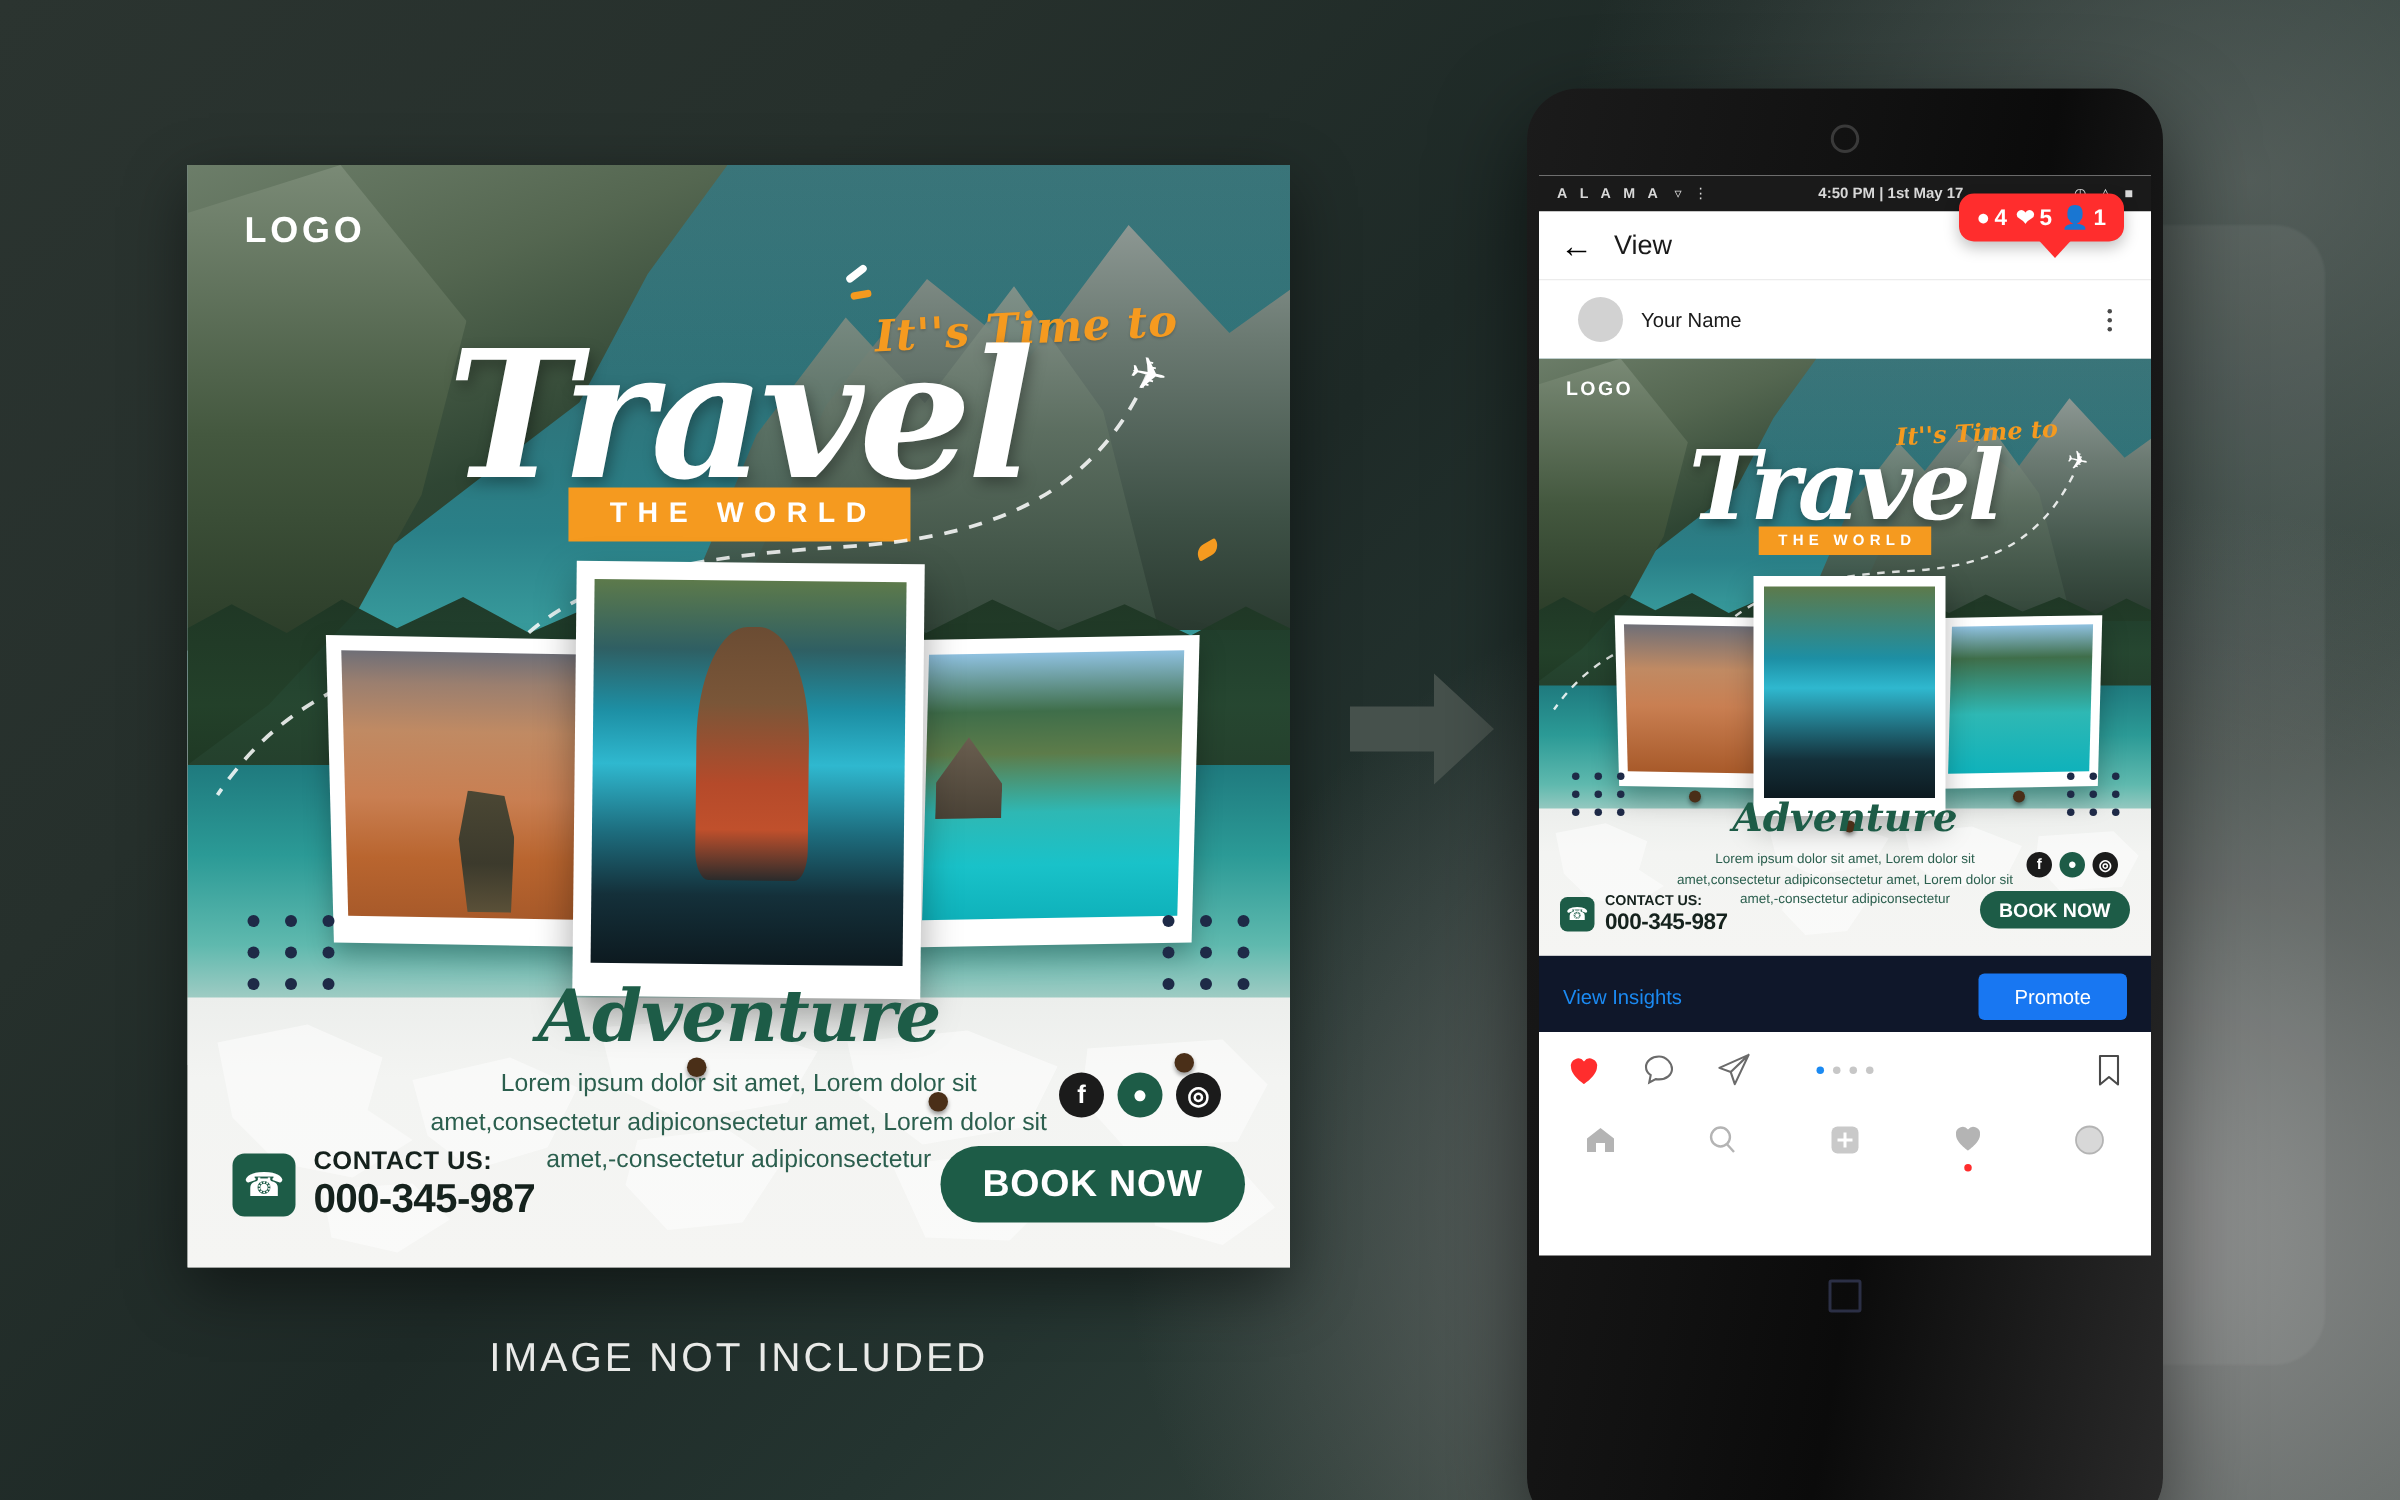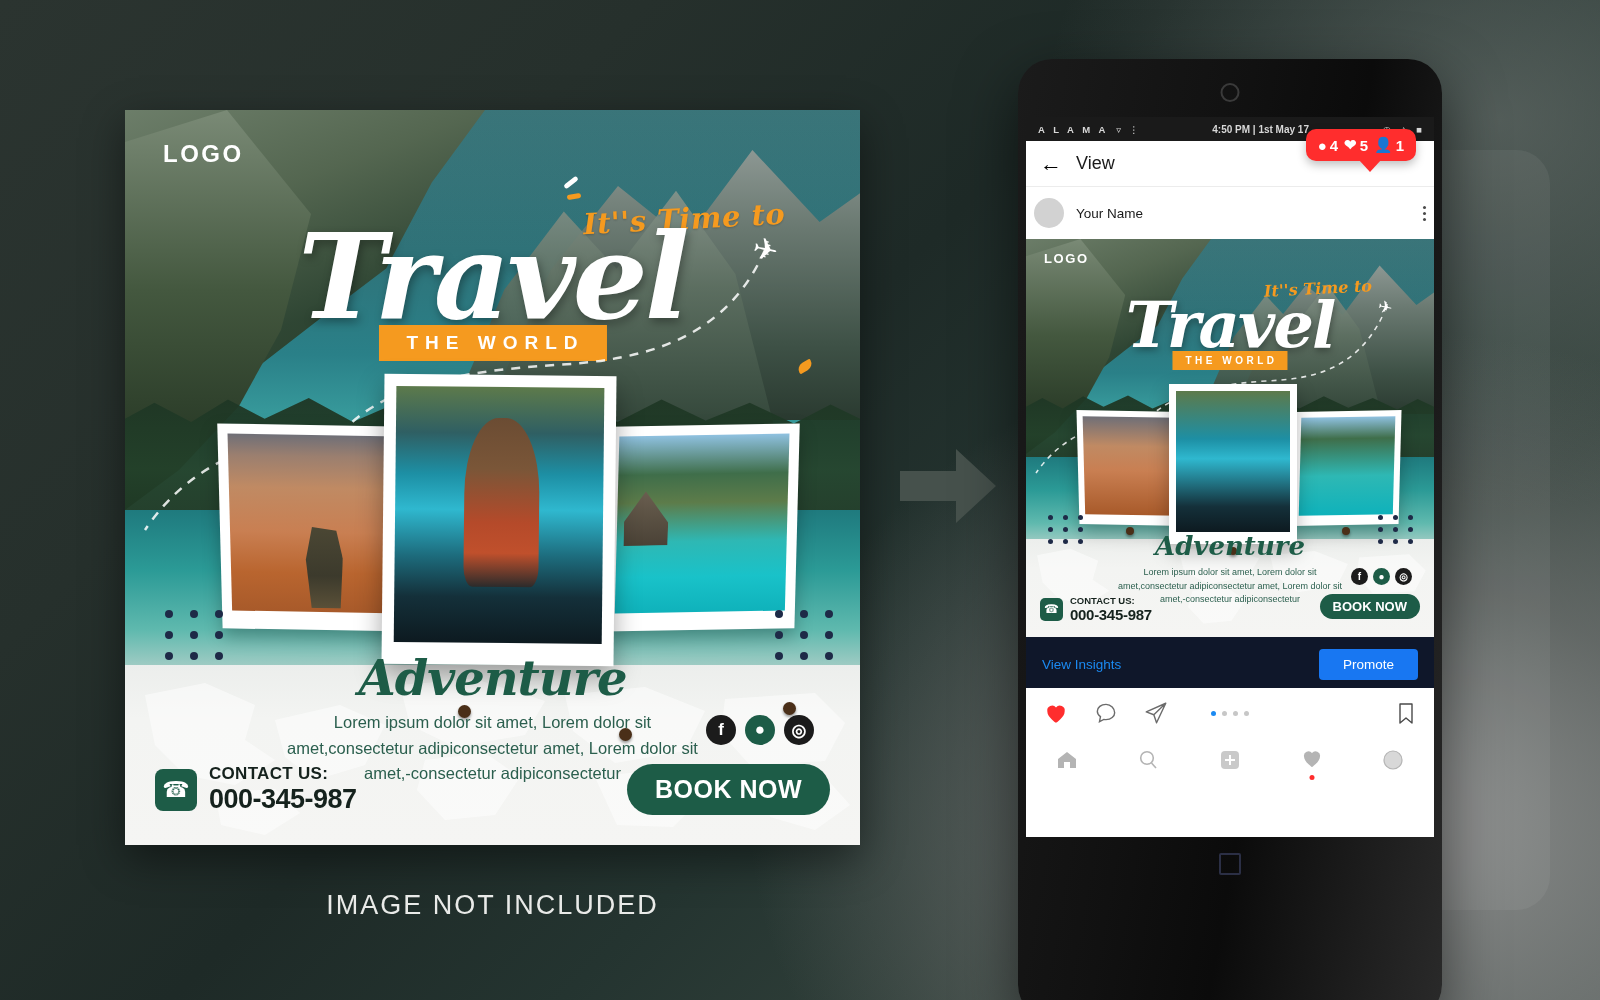--- a/index.html
+++ b/index.html
@@ -162,21 +162,21 @@
       border-radius: 50%; border: 2px solid #3a3a3a; }
   .screen { position: absolute; left: 8px; right: 8px; top: 58px; height: 720px; background: #fff; overflow: hidden; }
   .statusbar { height: 24px; background: #1a1a1a; color: #d8d8d8; display: flex; align-items: center;
       padding: 0 12px; font-size: 9.5px; gap: 8px; }
   .carrier { letter-spacing: 3px; font-weight: 600; }
   .sb-time { flex: 1; text-align: center; font-size: 10px; font-weight: 700; }
   .sb-right { display: flex; align-items: center; gap: 9px; }
   .appbar { height: 46px; display: flex; align-items: center; gap: 14px; padding: 0 14px;
       border-bottom: 1px solid #ececec; background: #fff; }
   .appbar .ttl { font-size: 18px; color: #1a1a1a; }
-  .userrow { height: 52px; display: flex; align-items: center; padding: 0 8px; gap: 12px; background: #fff; }
+  .userrow { height: 52px; display: flex; align-items: center; padding: 0 26px; gap: 12px; background: #fff; }
   .avatar { width: 30px; height: 30px; border-radius: 50%; background: #d2d2d2; }
   .uname { font-size: 13.5px; color: #1a1a1a; flex: 1; }
   .kebab { display: flex; flex-direction: column; gap: 3px; }
   .kebab i { width: 3px; height: 3px; background: #4a4a4a; border-radius: 50%; display: block; }
 
   
   .mini { position: relative; width: 100%; height: 398px; overflow: hidden; background: #f0f0ee; }
   .mini .mlogo { position: absolute; left: 18px; top: 12px; color: #fff; font-size: 13px; font-weight: 800; letter-spacing: 1.6px; }
   .mini .mkicker { position: absolute; left: 238px; top: 40px; color: #f59a1f; font-family:"DejaVu Serif",serif;
       font-style: italic; font-weight: 700; font-size: 16px; transform: rotate(-3deg); }

